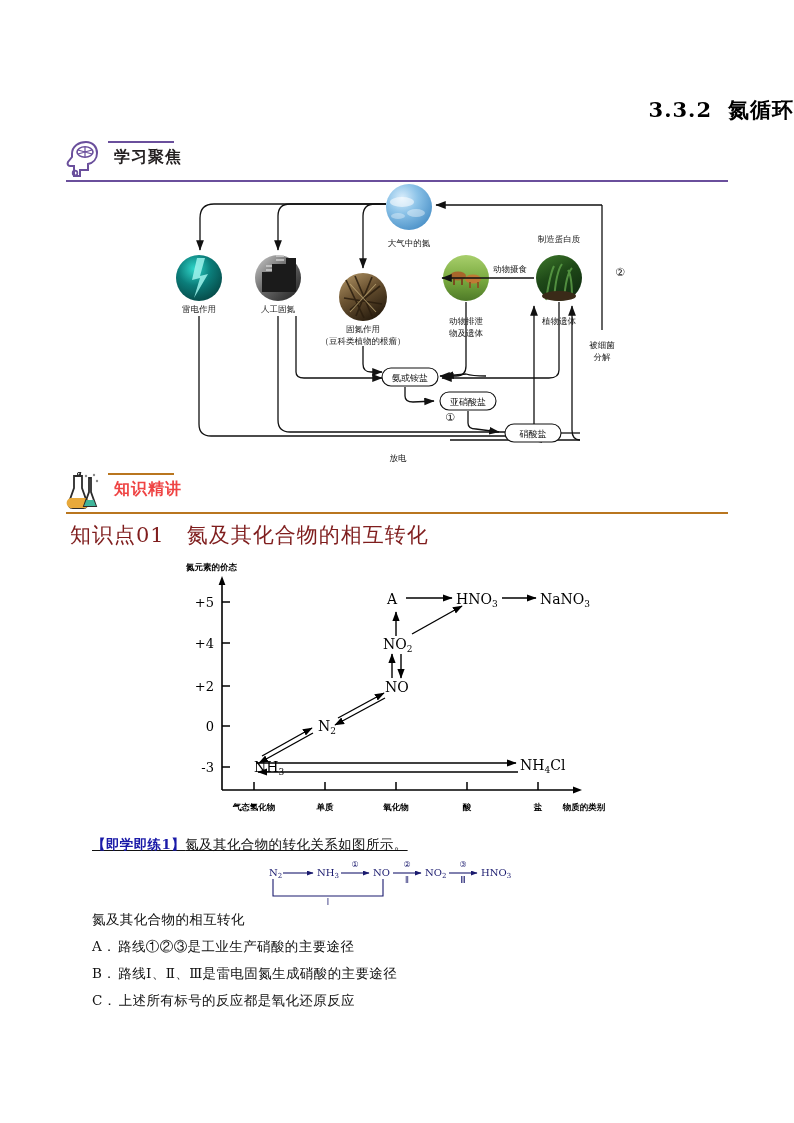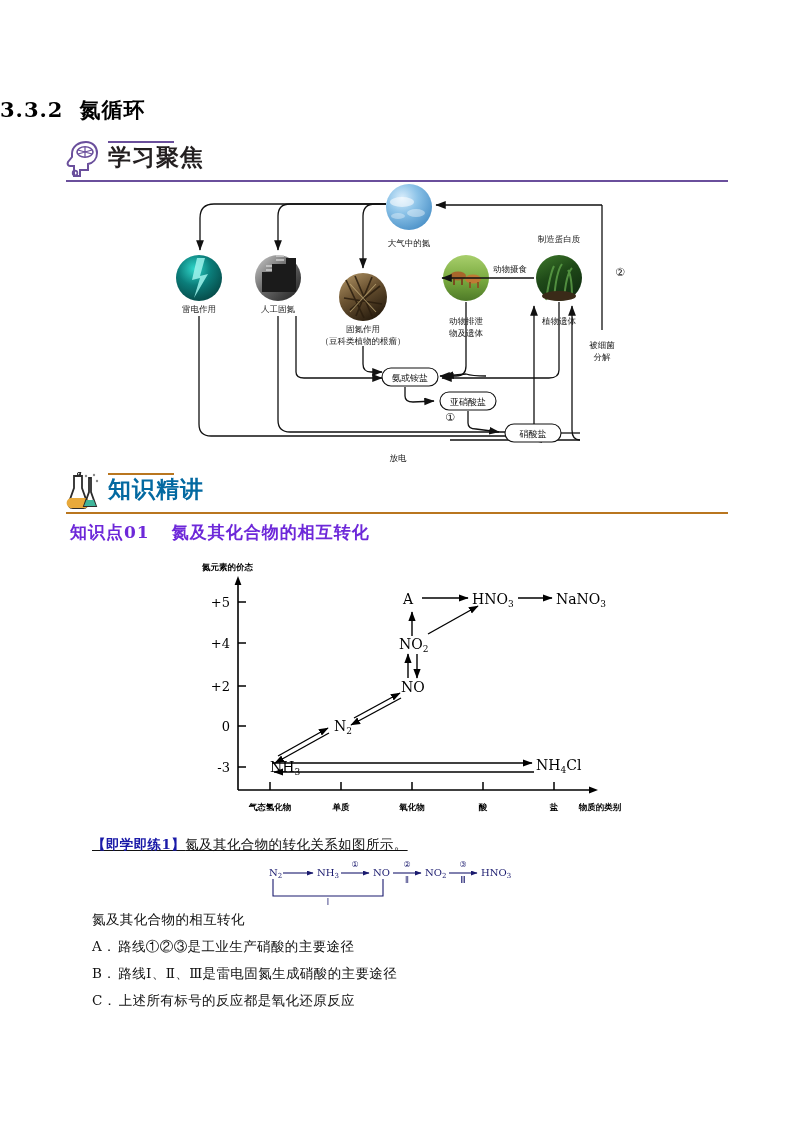--- a/index.html
+++ b/index.html
@@ -20,21 +20,21 @@
     inset: 0;
     padding: 0;
   }
 
   
   .doc-title {
     position: absolute;
     top: 96px;
     left: 0;
     width: 794px;
-    text-align: left;
+    text-align: right;
     font-family: "DejaVu Serif", "Liberation Serif", serif;
     font-weight: bold;
     font-size: 21px;
     letter-spacing: 1px;
   }
   .doc-title .num { margin-right: 16px; }
 
   
   .section-head {
     position: absolute;
@@ -44,25 +44,25 @@
   }
   .section-head .icon-slot {
     position: absolute;
     left: 0;
     top: 2px;
     width: 34px;
     height: 38px;
   }
   .section-head .head-text {
     position: absolute;
-    left: 42px;
+    left: 48px;
     top: 6px;
     font-family: "DejaVu Serif", "Liberation Serif", serif;
     font-weight: bold;
-    font-size: 23px;
+    font-size: 16px;
     line-height: 26px;
     letter-spacing: 1px;
   }
   .section-head .rule-top {
     position: absolute;
     left: 42px;
     top: 3px;
     width: 66px;
     height: 2px;
   }
@@ -71,31 +71,31 @@
     left: 0;
     top: 42px;
     width: 662px;
     height: 2px;
   }
   #head-focus .rule-top,
   #head-focus .rule-bottom { background: #6a4f9c; }
   #head-focus .head-text { color: #231f20; }
   #head-lecture .rule-top,
   #head-lecture .rule-bottom { background: #b9761f; }
-  #head-lecture .head-text { color: #0369a1; }
+  #head-lecture .head-text { color: #ef4444; }
 
   
   .kp-line {
     position: absolute;
     left: 70px;
     top: 521px;
     font-family: "DejaVu Serif", "Liberation Serif", serif;
-    font-weight: bold;
-    font-size: 17px;
-    color: #6d28d9;
+    font-weight: normal;
+    font-size: 21px;
+    color: #7f1d1d;
     letter-spacing: 1px;
   }
   .kp-line .kp-title { margin-left: 22px; }
 
   
   #cycle-diagram {
     position: absolute;
     left: 150px;
     top: 180px;
     width: 500px;
@@ -110,21 +110,21 @@
   }
   .cyc-node-text {
     font-family: "DejaVu Sans", "Liberation Sans", sans-serif;
     font-size: 9px;
     fill: #111;
   }
 
   
   #valence-chart {
     position: absolute;
-    left: 196px;
+    left: 180px;
     top: 558px;
     width: 430px;
     height: 275px;
   }
   .chart-axis-title {
     font-family: "DejaVu Sans", "Liberation Sans", sans-serif;
     font-size: 8.5px;
     font-weight: bold;
     fill: #000;
   }

